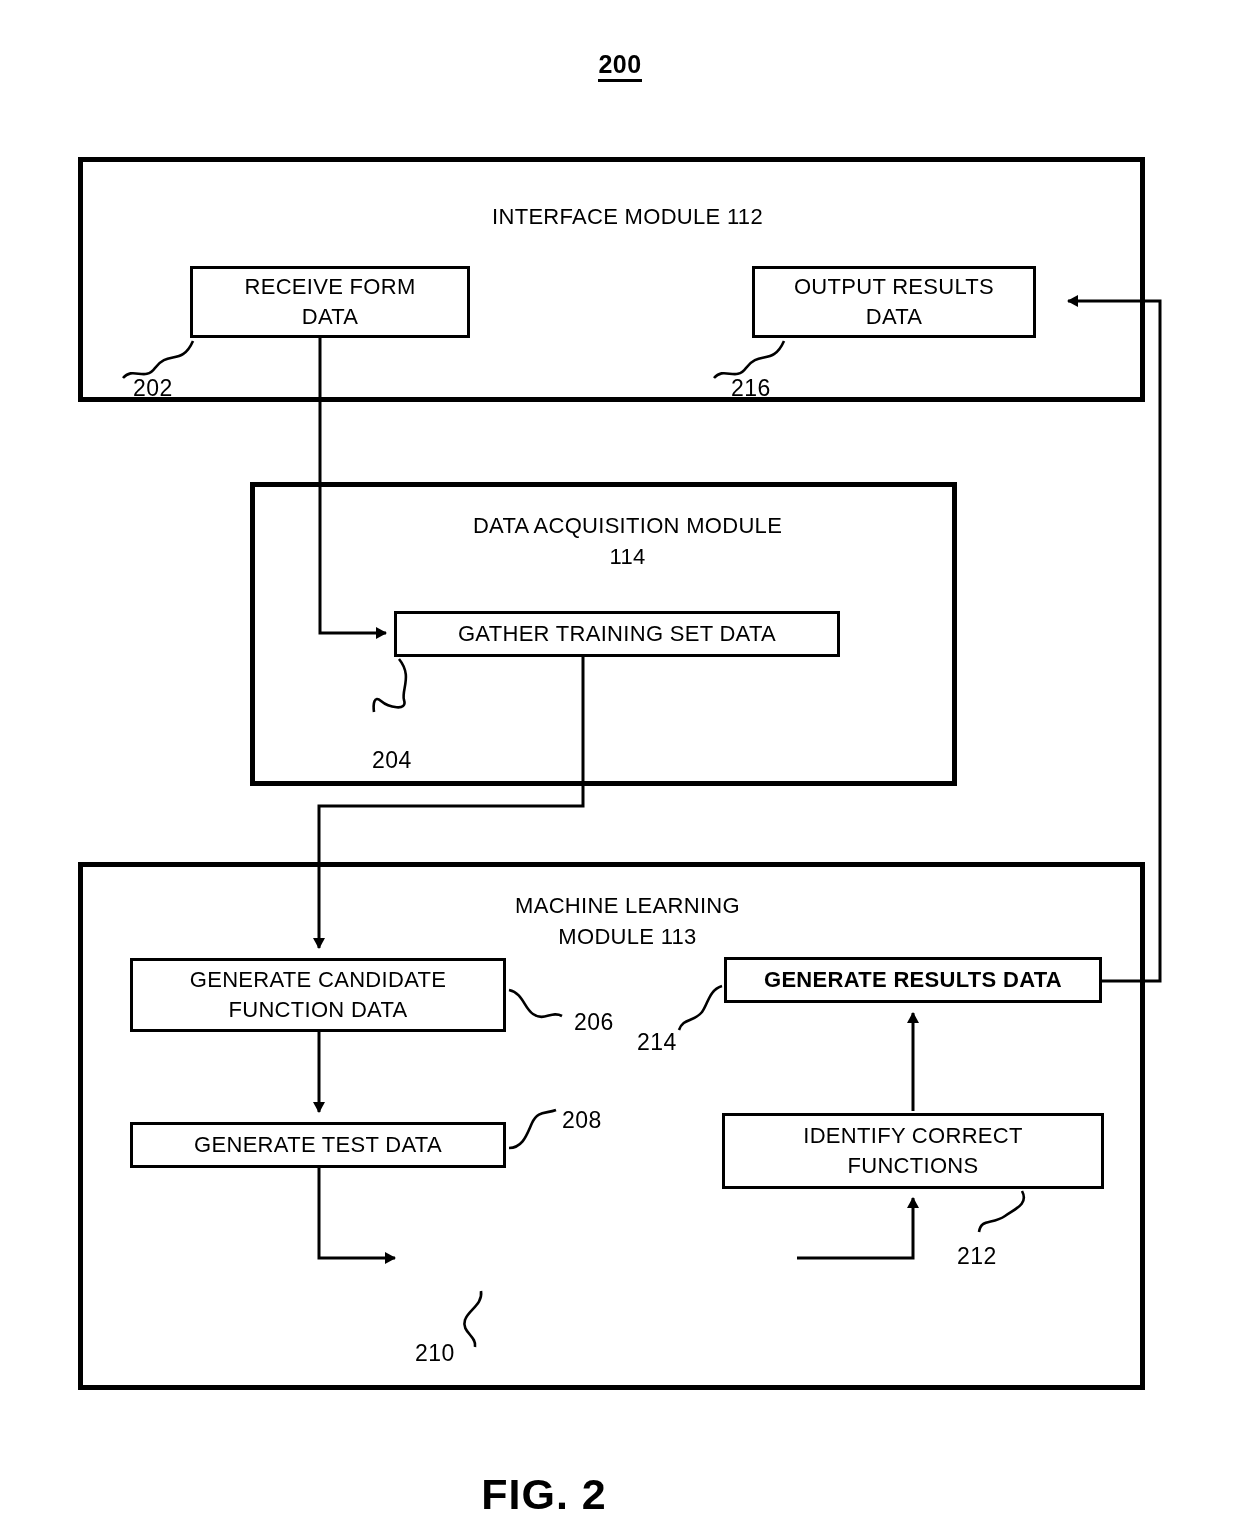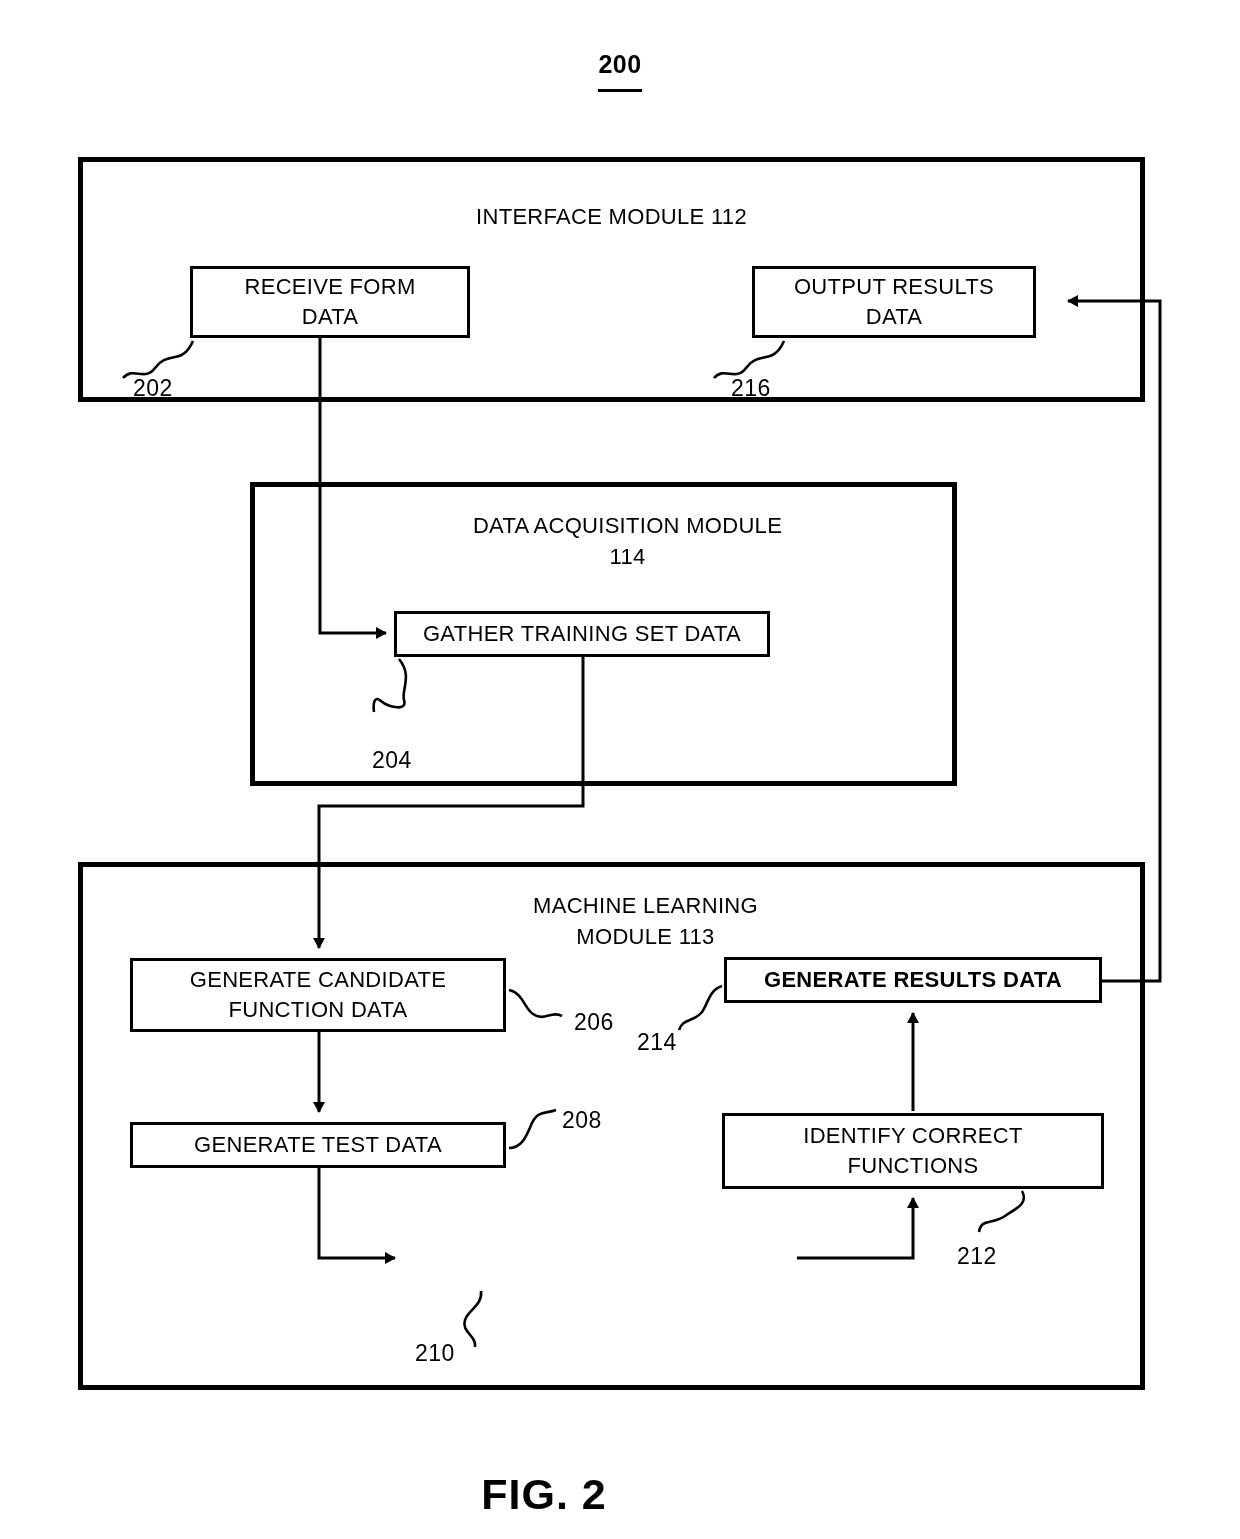--- a/index.html
+++ b/index.html
@@ -23,21 +23,21 @@
     left: 0;
     top: 50px;
     width: 1240px;
     text-align: center;
     font-size: 25px;
     font-weight: bold;
     letter-spacing: 0.5px;
   }
   #fig-number span {
     border-bottom: 3px solid #000;
-    padding-bottom: 11px;
+    padding-bottom: 1px;
   }
   
   #fig-caption {
     position: absolute;
     left: 0;
     top: 1470px;
     width: 1088px;
     text-align: center;
     font-size: 43px;
     font-weight: bold;
@@ -129,47 +129,47 @@
       <path d="M 797 1258 L 913 1258 L 913 1198" marker-end="url(#arrow)"></path>
 
       <path d="M 913 1111 L 913 1013" marker-end="url(#arrow)"></path>
 
       <path d="M 1101 981 L 1160 981 L 1160 301 L 1068 301" marker-end="url(#arrow)"></path>
     </g>
   </svg>
 
   <div class="module" style="left:78px; top:157px; width:1067px; height:245px;">
   </div>
-  <div class="module-title" style="left:78px; top:201px; width:1067px;">INTERFACE MODULE 112</div>
+  <div class="module-title" style="left:78px; top:201px; width:1067px;padding-left:16px;">INTERFACE MODULE 112</div>
 
   <div class="pbox" style="left:190px; top:266px; width:280px; height:72px;">
     <span>RECEIVE FORM
 DATA</span>
   </div>
   <div class="refnum" style="left:133px; top:375px;">202</div>
 
   <div class="pbox" style="left:752px; top:266px; width:284px; height:72px;">
     <span>OUTPUT RESULTS
 DATA</span>
   </div>
   <div class="refnum" style="left:731px; top:375px;">216</div>
 
   <div class="module" style="left:250px; top:482px; width:707px; height:304px;">
   </div>
   <div class="module-title" style="left:250px; top:510px; width:707px;margin-left:24px;">DATA ACQUISITION MODULE
 114</div>
 
-  <div class="pbox" style="left:394px; top:611px; width:376px; height:46px;">
+  <div class="pbox" style="left:394px; top:611px; width:446px; height:46px;">
     <span>GATHER TRAINING SET DATA</span>
   </div>
   <div class="refnum" style="left:372px; top:712px;margin-top:35px;">204</div>
 
   <div class="module" style="left:78px; top:862px; width:1067px; height:528px;">
   </div>
-  <div class="module-title" style="left:80px; top:890px; width:1067px;padding-left:32px;">MACHINE LEARNING
+  <div class="module-title" style="left:62px; top:890px; width:1067px;padding-left:32px;">MACHINE LEARNING
 MODULE 113</div>
 
   <div class="pbox" style="left:130px; top:958px; width:376px; height:74px;">
     <span>GENERATE CANDIDATE
 FUNCTION DATA</span>
   </div>
   <div class="refnum" style="left:574px; top:1009px;">206</div>
 
   <div class="pbox" style="left:130px; top:1122px; width:376px; height:46px;">
     <span>GENERATE TEST DATA</span>

